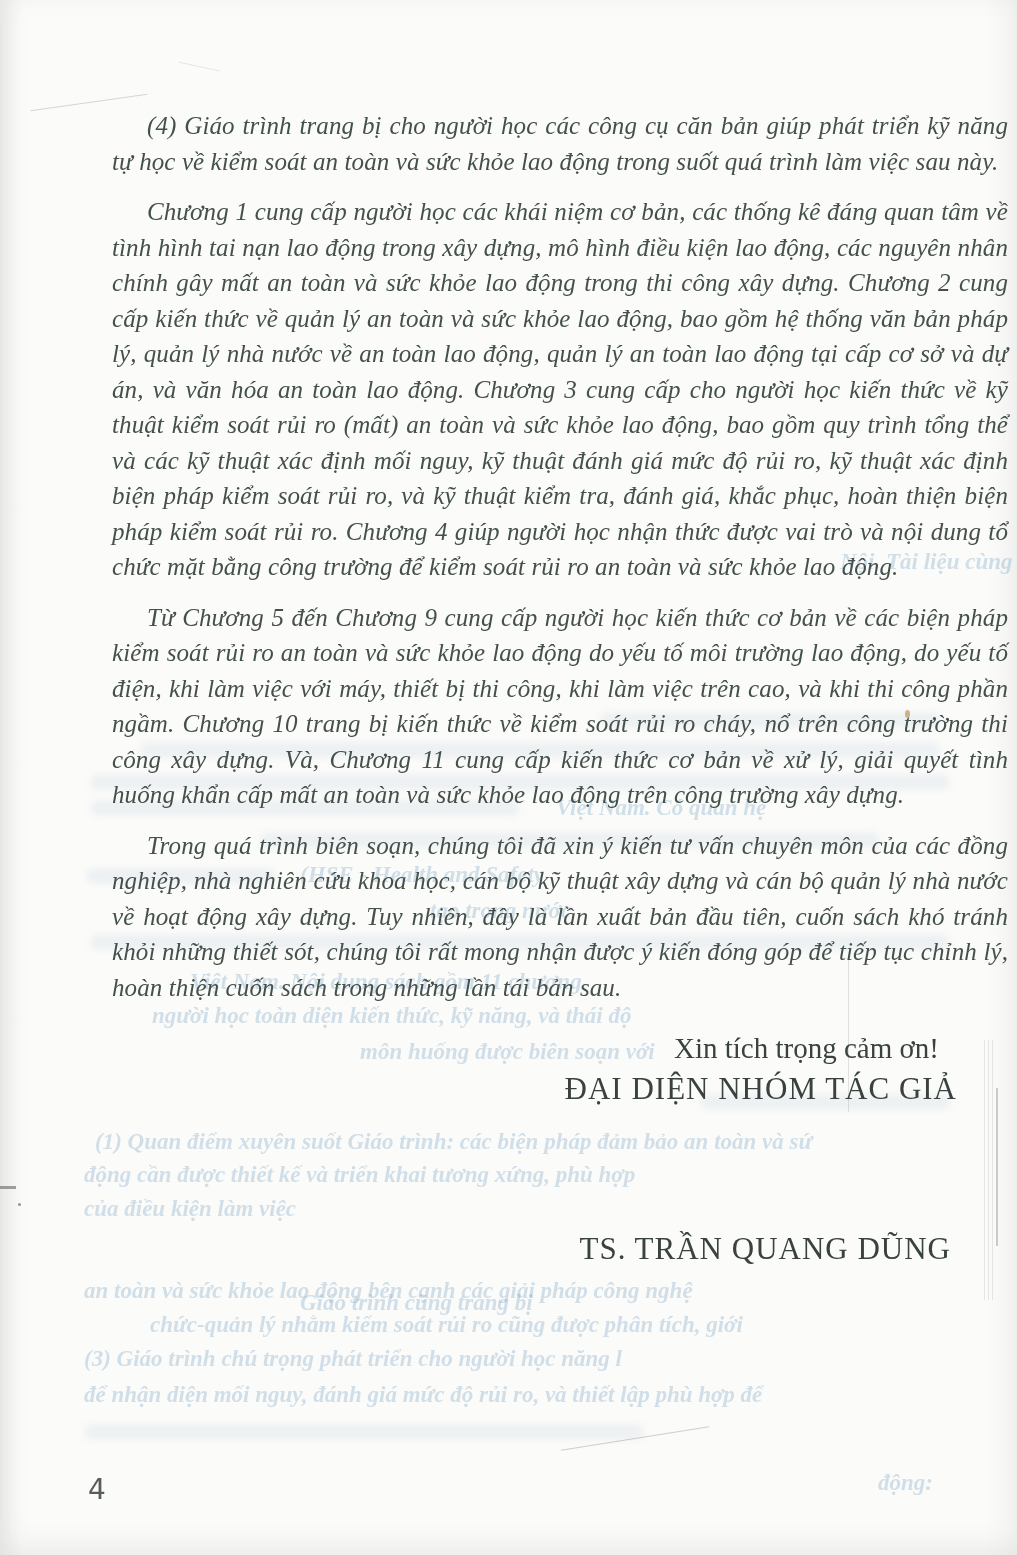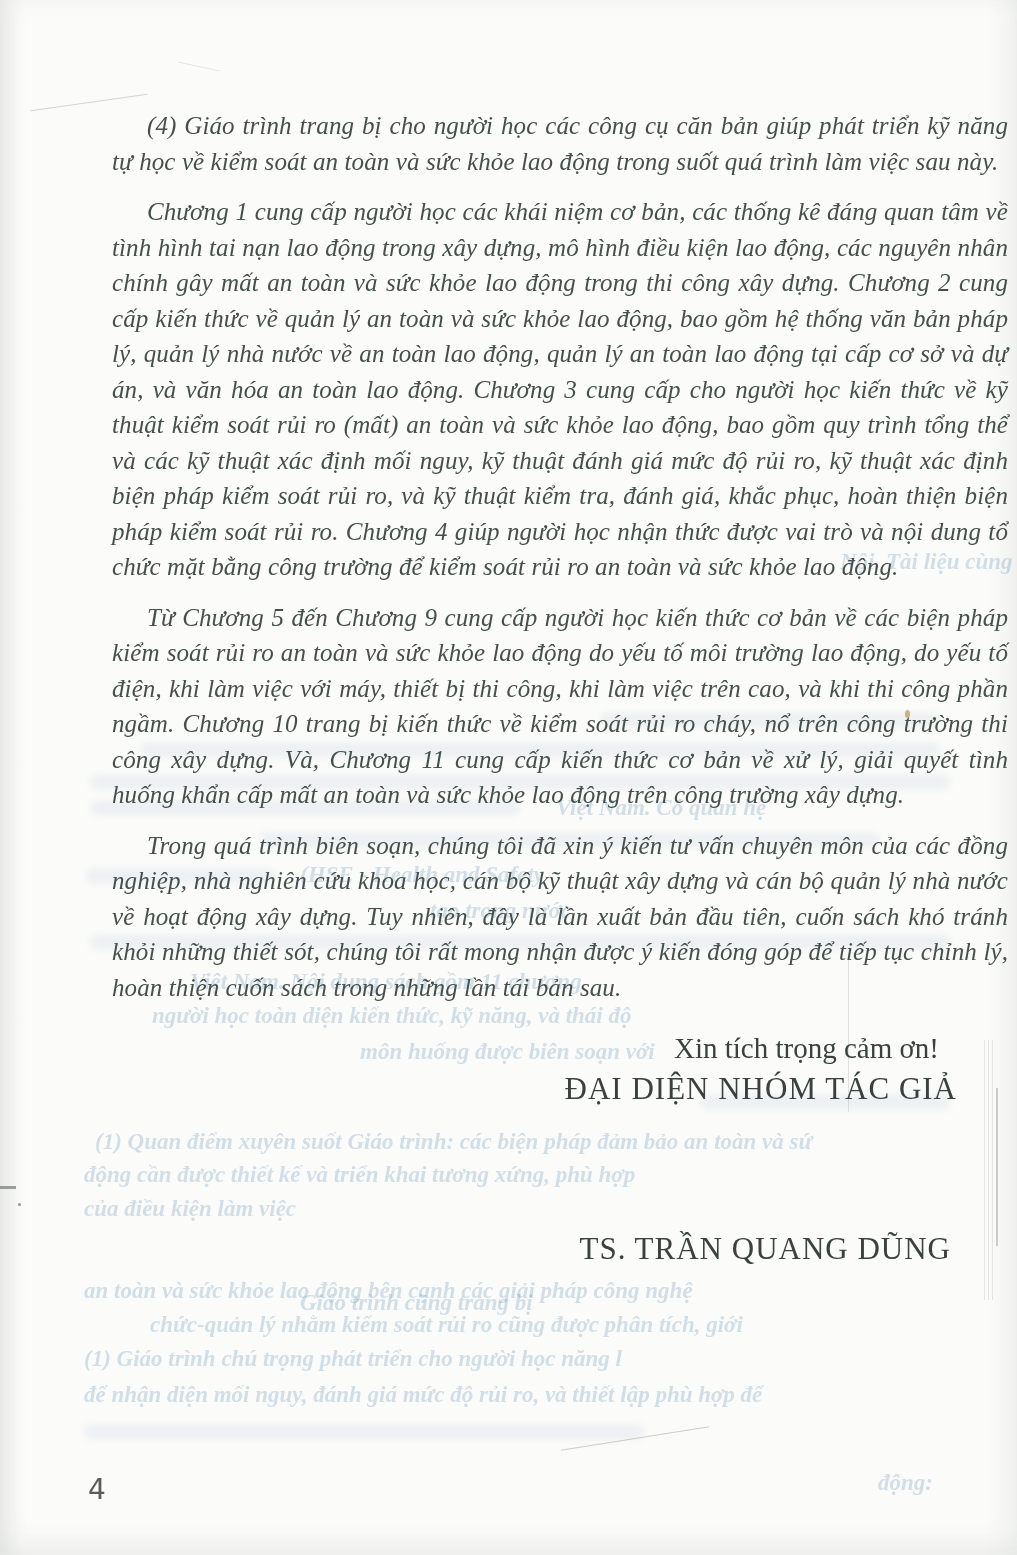--- a/index.html
+++ b/index.html
@@ -97,21 +97,21 @@
       <div class="bleed-text" style="left: 430px; top: 898px;">tạo trong nước</div>
       <div class="bleed-text" style="left: 190px; top: 969px; text-align: center;">Việt Nam. Nội dung sách gồm 11 chương</div>
       <div class="bleed-text" style="left: 152px; top: 1003px;">người học toàn diện kiến thức, kỹ năng, và thái độ</div>
       <div class="bleed-text" style="left: 360px; top: 1039px;">môn huống được biên soạn với</div>
       <div class="bleed-text" style="left: 95px; top: 1129px;">(1) Quan điểm xuyên suốt Giáo trình: các biện pháp đảm bảo an toàn và sứ</div>
       <div class="bleed-text" style="left: 84px; top: 1162px;">động cần được thiết kế và triển khai tương xứng, phù hợp</div>
       <div class="bleed-text" style="left: 84px; top: 1196px;">của điều kiện làm việc</div>
       <div class="bleed-text" style="left: 300px; top: 1290px; font-style: italic;">Giáo trình cũng trang bị</div>
       <div class="bleed-text" style="left: 150px; top: 1312px;">chức-quản lý nhằm kiểm soát rủi ro cũng được phân tích, giới</div>
       <div class="bleed-text" style="left: 84px; top: 1278px;">an toàn và sức khỏe lao động bên cạnh các giải pháp công nghệ</div>
-      <div class="bleed-text" style="left: 84px; top: 1346px;">(1) Giáo trình chú trọng phát triển cho người học năng l</div>
+      <div class="bleed-text" style="left: 84px; top: 1346px;">(3) Giáo trình chú trọng phát triển cho người học năng l</div>
       <div class="bleed-text" style="left: 84px; top: 1382px;">để nhận diện mối nguy, đánh giá mức độ rủi ro, và thiết lập phù hợp để</div>
       <div class="bleed-text" style="left: 878px; top: 1424px; margin-top: 46px;">động:</div>
       <div class="bleed-smudge" style="left: 600px; top: 712px; width: 340px;"></div>
       <div class="bleed-smudge" style="left: 140px; top: 742px; width: 800px;"></div>
       <div class="bleed-smudge" style="left: 90px; top: 774px; width: 860px;"></div>
       <div class="bleed-smudge" style="left: 90px; top: 800px; width: 430px;"></div>
       <div class="bleed-smudge" style="left: 260px; top: 832px; width: 620px;"></div>
       <div class="bleed-smudge" style="left: 86px; top: 868px; width: 190px;"></div>
       <div class="bleed-smudge" style="left: 90px; top: 934px; width: 860px;"></div>
       <div class="bleed-smudge" style="left: 700px; top: 1094px; width: 250px;"></div>

